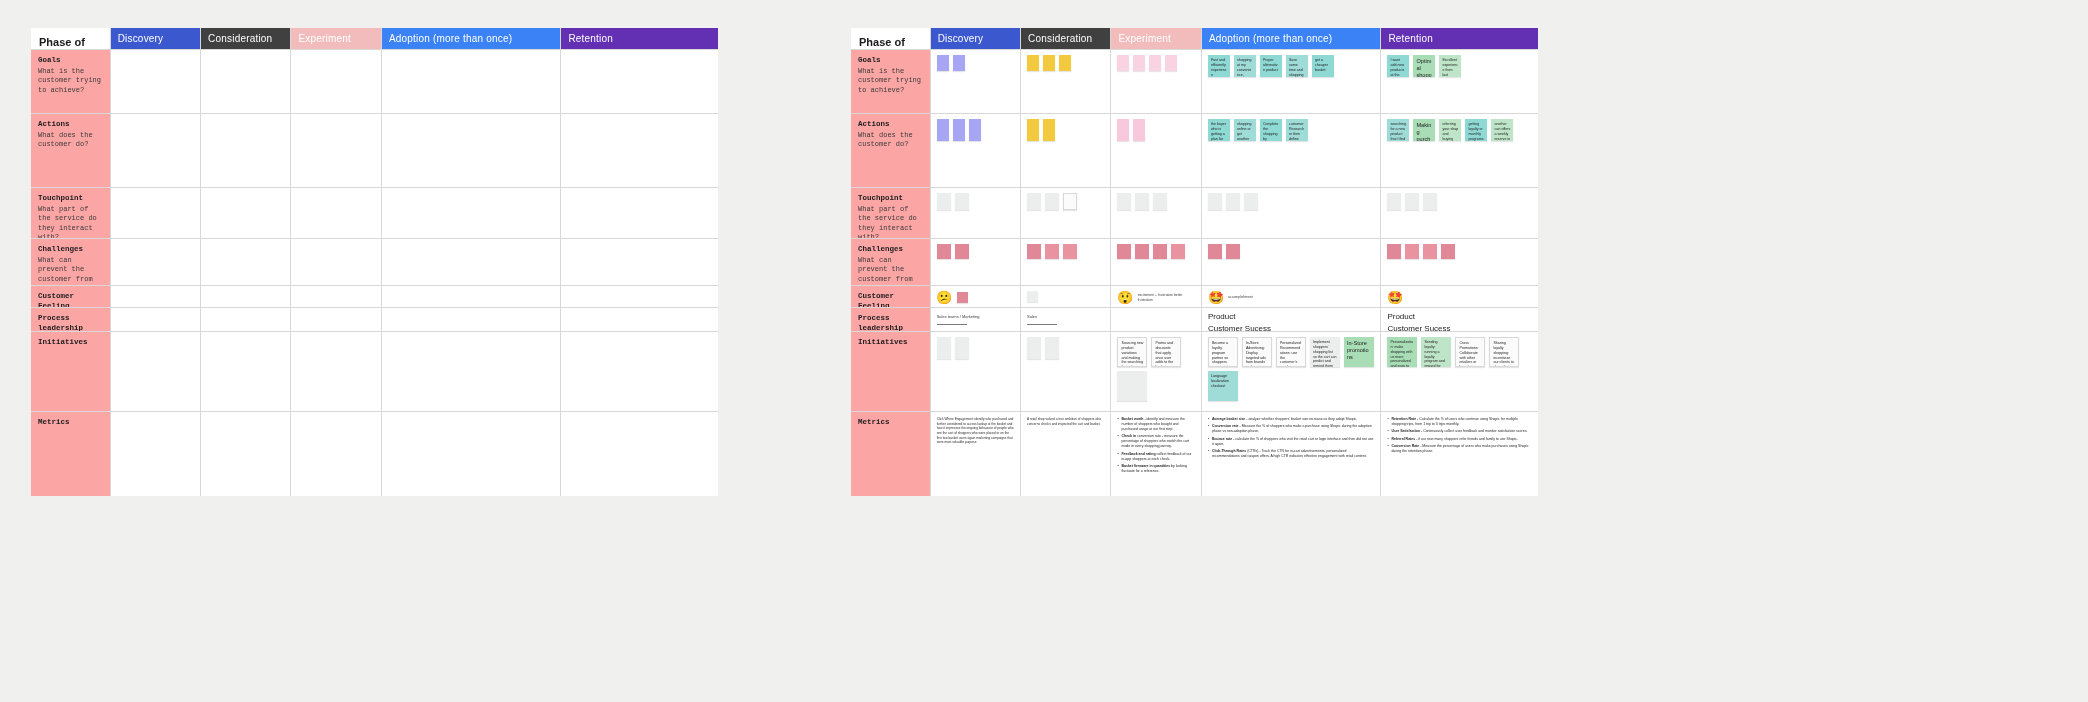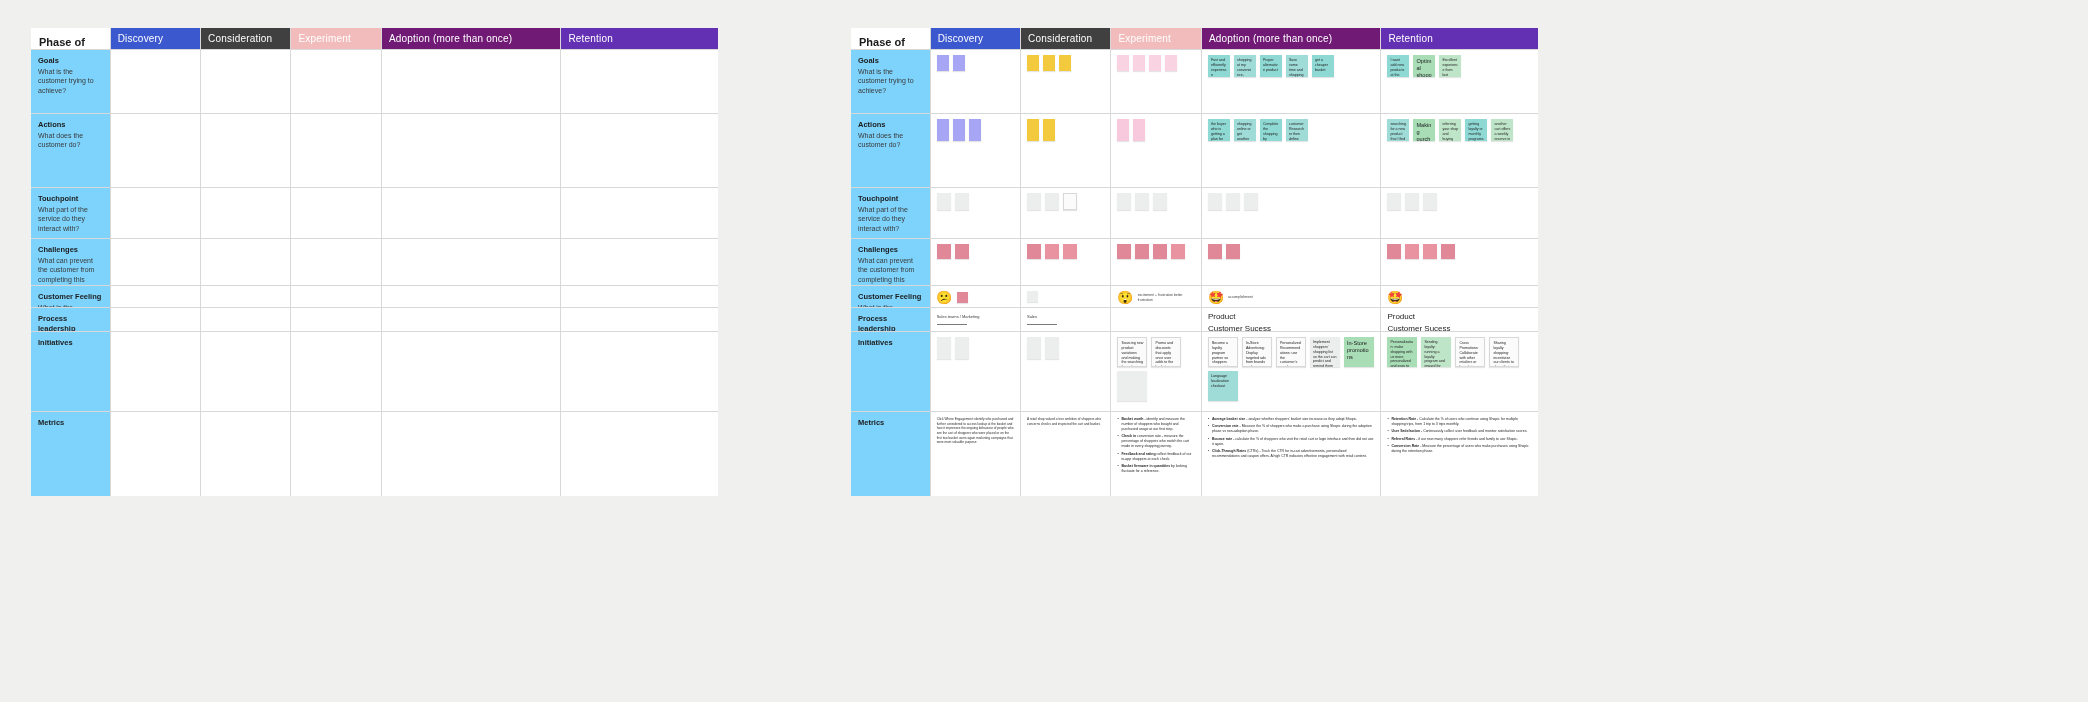--- a/index.html
+++ b/index.html
@@ -20,25 +20,25 @@
   .cell.lastcol { border-right: none; }
   .cell.lastrow { border-bottom: none; }
 
   
   .hdr-corner { background: #fff; padding: 8px 8px; border-right: 1px solid #d8d8d8; }
   .hdr-corner .t { font-weight: bold; font-size: 11px; line-height: 1.25; color: #1a1a1a; }
   .hdr { display: flex; align-items: flex-start; padding: 5px 7px; color: #ffffff; font-size: 10px; letter-spacing: .2px; }
   .hdr.c0 { background: #3b58cf; }
   .hdr.c1 { background: #404040; }
   .hdr.c2 { background: #f3bcbc; }
-  .hdr.c3 { background: #701a75; }
+  .hdr.c3 { background: #3b82f6; }
   .hdr.c4 { background: #6330b4; }
 
   
-  .rl { padding: 6px 7px; background: #7dd3fc; }
+  .rl { padding: 6px 7px; background: #fca5a5; font-family: Liberation Mono, monospace; }
   .rl .b { font-weight: bold; font-size: 7.5px; color: #1c1c1c; line-height: 1.3; }
   .rl .s { font-size: 7px; color: #3a3a3a; line-height: 1.35; margin-top: 1px; }
 
   
   .notes { position: absolute; inset: 0; padding: 5px 6px; display: flex; flex-wrap: wrap; align-content: flex-start; gap: 4px; }
   .note {
     font-size: 3.6px; line-height: 1.35; color: #1d1d1d;
     padding: 3px 3px; overflow: hidden; word-break: break-word;
     box-shadow: 0 1px 1px rgba(0,0,0,.10);
   }

